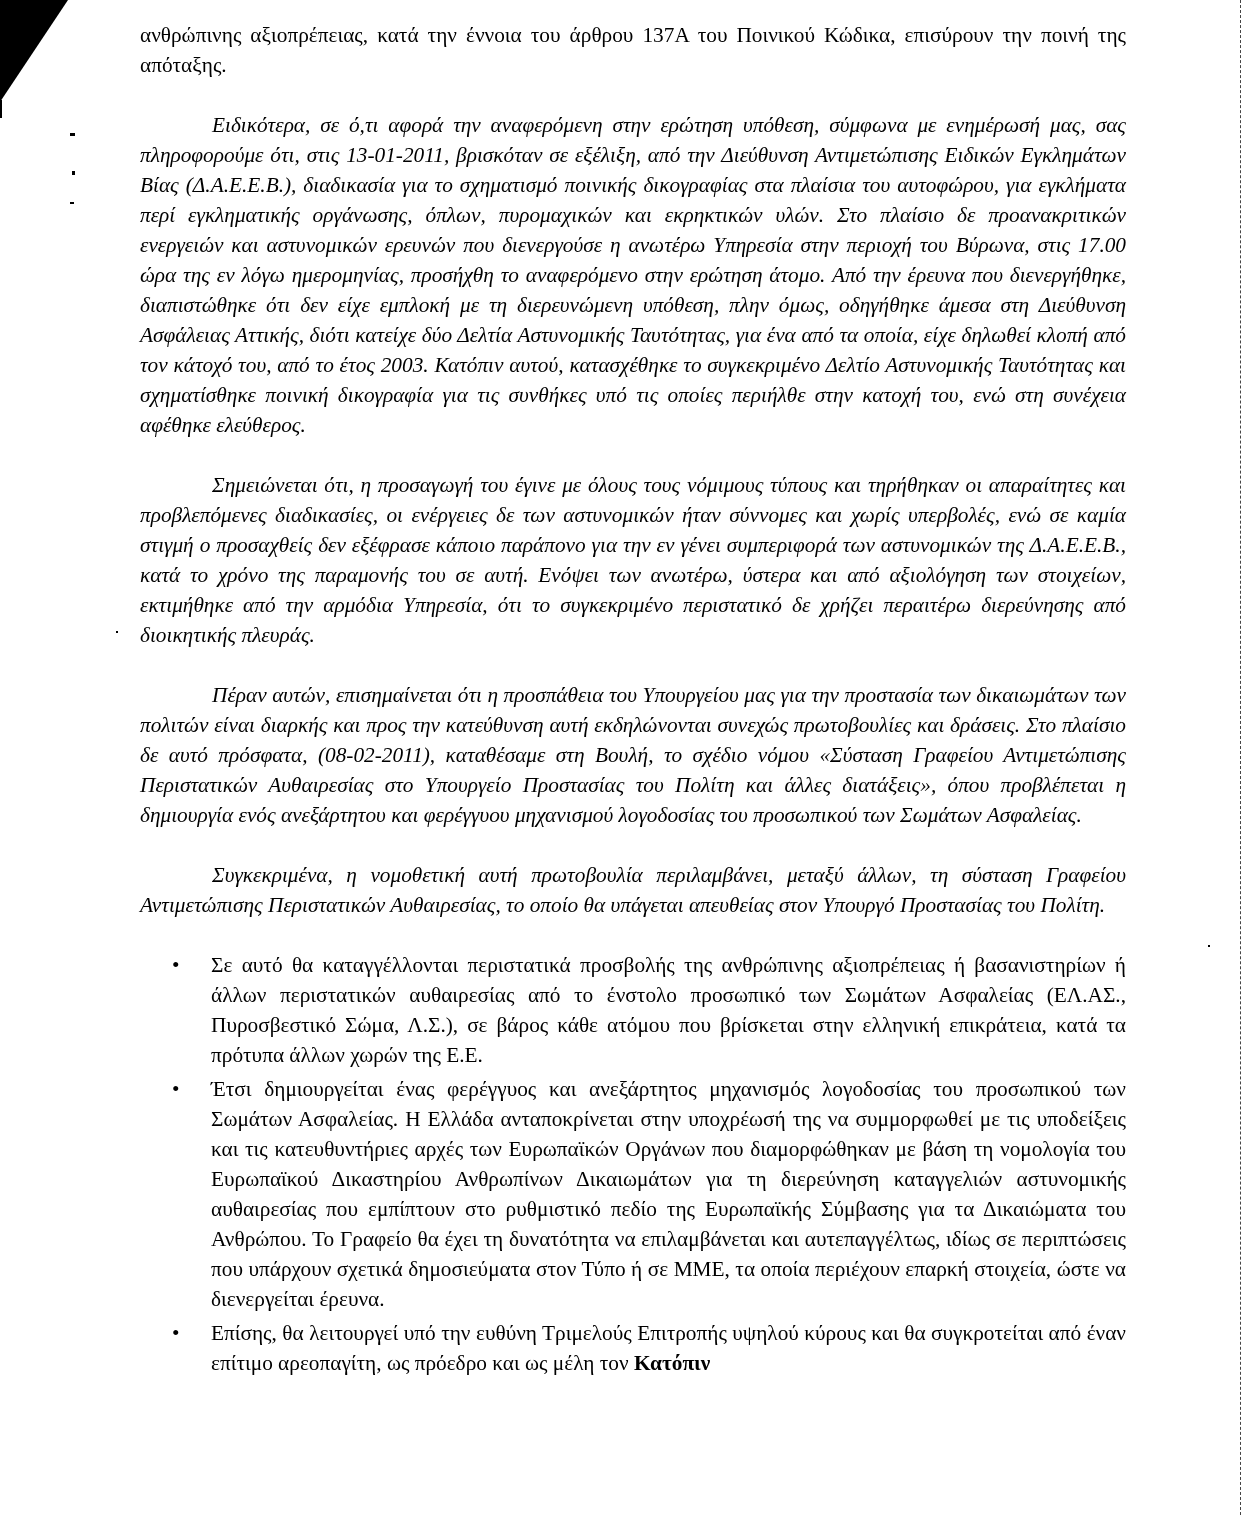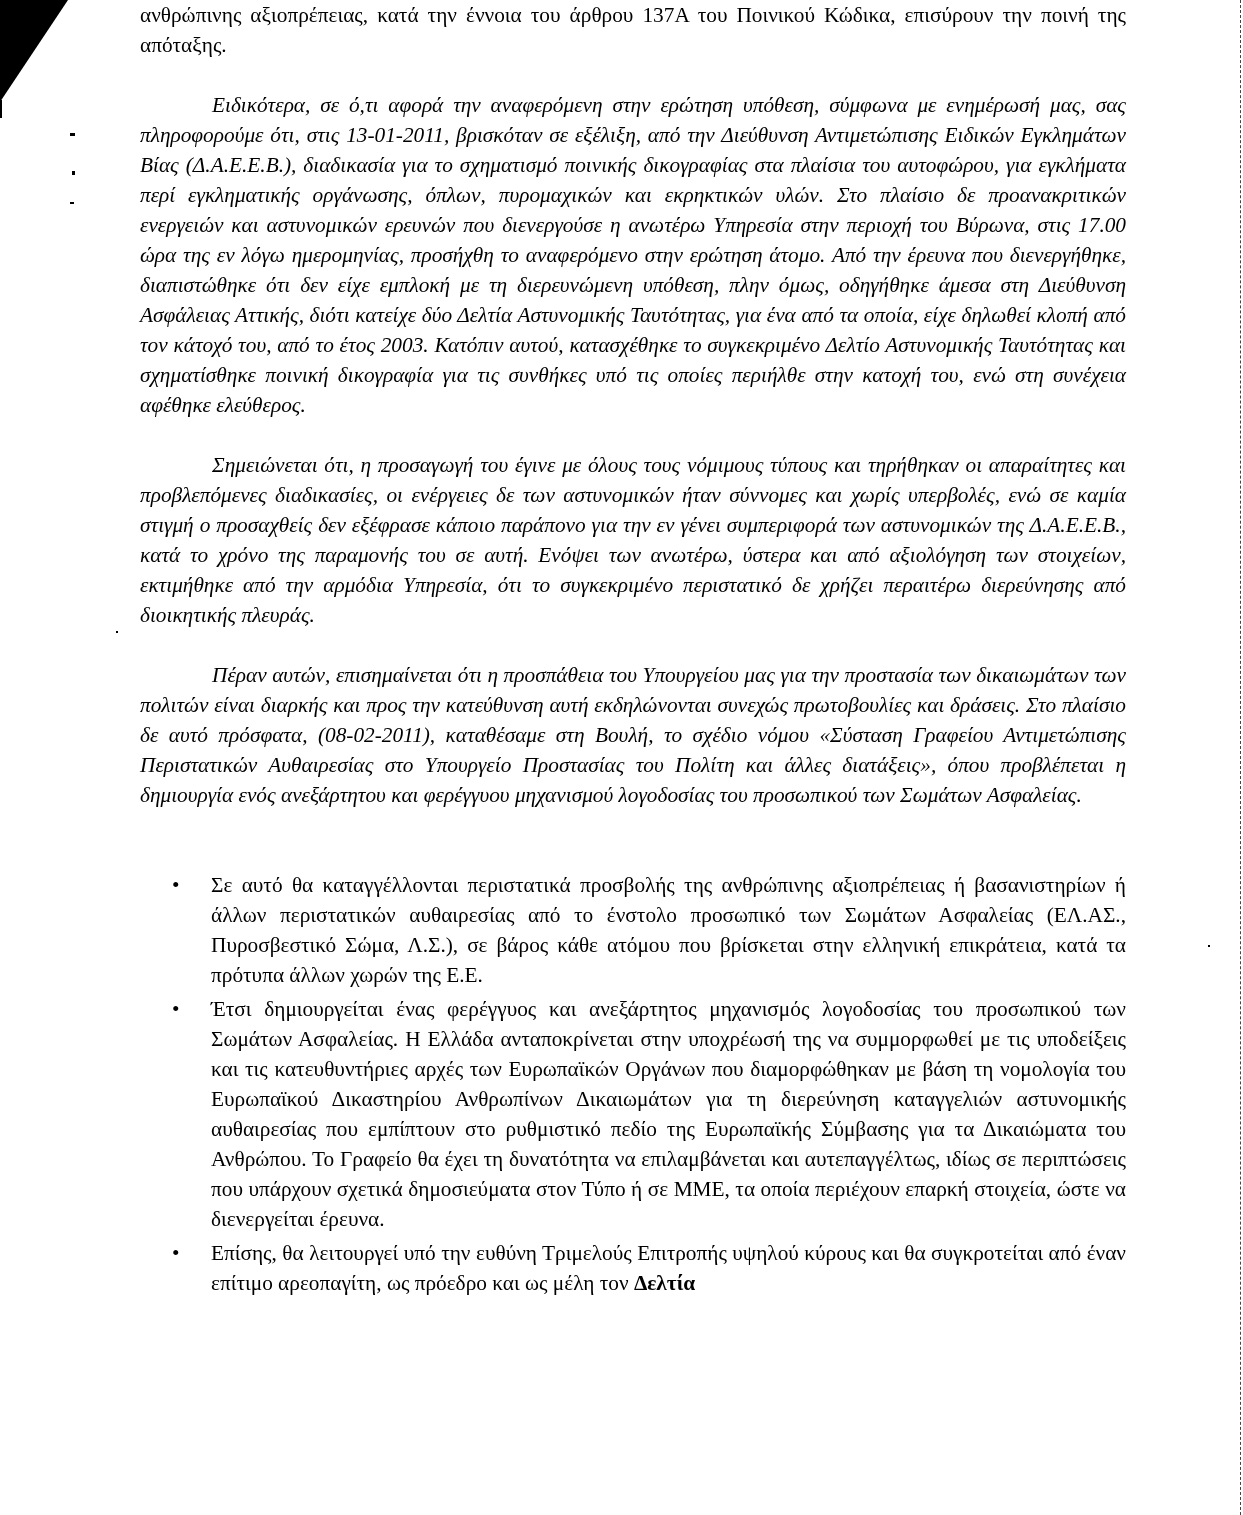--- a/index.html
+++ b/index.html
@@ -40,21 +40,21 @@
       position: absolute;
       right: 2px;
       top: 0;
       width: 0;
       height: 1515px;
       border-left: 1px dashed #444;
     }
     .page {
       position: absolute;
       left: 140px;
-      top: 0;
+      top: 20px;
       width: 986px;
       font-size: 21.3px;
       line-height: 30px;
     }
     .para {
       margin: 0;
       text-align: justify;
       text-align-last: left;
     }
     .indent {
@@ -98,30 +98,31 @@
 
 <main class="page">
   <p class="para">ανθρώπινης αξιοπρέπειας, κατά την έννοια του άρθρου 137Α του Ποινικού Κώδικα, επισύρουν την ποινή της απόταξης.</p>
   <div class="gap"></div>
   <p class="para indent">Ειδικότερα, σε ό,τι αφορά την αναφερόμενη στην ερώτηση υπόθεση, σύμφωνα με ενημέρωσή μας, σας πληροφορούμε ότι, στις 13-01-2011, βρισκόταν σε εξέλιξη, από την Διεύθυνση Αντιμετώπισης Ειδικών Εγκλημάτων Βίας (Δ.Α.Ε.Ε.Β.), διαδικασία για το σχηματισμό ποινικής δικογραφίας στα πλαίσια του αυτοφώρου, για εγκλήματα περί εγκληματικής οργάνωσης, όπλων, πυρομαχικών και εκρηκτικών υλών. Στο πλαίσιο δε προανακριτικών ενεργειών και αστυνομικών ερευνών που διενεργούσε η ανωτέρω Υπηρεσία στην περιοχή του Βύρωνα, στις 17.00 ώρα της εν λόγω ημερομηνίας, προσήχθη το αναφερόμενο στην ερώτηση άτομο. Από την έρευνα που διενεργήθηκε, διαπιστώθηκε ότι δεν είχε εμπλοκή με τη διερευνώμενη υπόθεση, πλην όμως, οδηγήθηκε άμεσα στη Διεύθυνση Ασφάλειας Αττικής, διότι κατείχε δύο Δελτία Αστυνομικής Ταυτότητας, για ένα από τα οποία, είχε δηλωθεί κλοπή από τον κάτοχό του, από το έτος 2003. Κατόπιν αυτού, κατασχέθηκε το συγκεκριμένο Δελτίο Αστυνομικής Ταυτότητας και σχηματίσθηκε ποινική δικογραφία για τις συνθήκες υπό τις οποίες περιήλθε στην κατοχή του, ενώ στη συνέχεια αφέθηκε ελεύθερος.</p>
   <div class="gap"></div>
   <p class="para indent">Σημειώνεται ότι, η προσαγωγή του έγινε με όλους τους νόμιμους τύπους και τηρήθηκαν οι απαραίτητες και προβλεπόμενες διαδικασίες, οι ενέργειες δε των αστυνομικών ήταν σύννομες και χωρίς υπερβολές, ενώ σε καμία στιγμή ο προσαχθείς δεν εξέφρασε κάποιο παράπονο για την εν γένει συμπεριφορά των αστυνομικών της Δ.Α.Ε.Ε.Β., κατά το χρόνο της παραμονής του σε αυτή. Ενόψει των ανωτέρω, ύστερα και από αξιολόγηση των στοιχείων, εκτιμήθηκε από την αρμόδια Υπηρεσία, ότι το συγκεκριμένο περιστατικό δε χρήζει περαιτέρω διερεύνησης από διοικητικής πλευράς.</p>
   <div class="gap"></div>
   <p class="para indent">Πέραν αυτών, επισημαίνεται ότι η προσπάθεια του Υπουργείου μας για την προστασία των δικαιωμάτων των πολιτών είναι διαρκής και προς την κατεύθυνση αυτή εκδηλώνονται συνεχώς πρωτοβουλίες και δράσεις. Στο πλαίσιο δε αυτό πρόσφατα, (08-02-2011), καταθέσαμε στη Βουλή, το σχέδιο νόμου «Σύσταση Γραφείου Αντιμετώπισης Περιστατικών Αυθαιρεσίας στο Υπουργείο Προστασίας του Πολίτη και άλλες διατάξεις», όπου προβλέπεται η δημιουργία ενός ανεξάρτητου και φερέγγυου μηχανισμού λογοδοσίας του προσωπικού των Σωμάτων Ασφαλείας.</p>
   <div class="gap"></div>
+  <p class="para indent">Συγκεκριμένα, η νομοθετική αυτή πρωτοβουλία περιλαμβάνει, μεταξύ άλλων, τη σύσταση Γραφείου Αντιμετώπισης Περιστατικών Αυθαιρεσίας, το οποίο θα υπάγεται απευθείας στον Υπουργό Προστασίας του Πολίτη.</p>
   <div class="gap"></div>
 
   <ul class="bullets">
     <li class="bullet-item">
       <span class="bullet-dot">•</span>
       <span>Σε αυτό θα καταγγέλλονται περιστατικά προσβολής της ανθρώπινης αξιοπρέπειας ή βασανιστηρίων ή άλλων περιστατικών αυθαιρεσίας από το ένστολο προσωπικό των Σωμάτων Ασφαλείας (ΕΛ.ΑΣ., Πυροσβεστικό Σώμα, Λ.Σ.), σε βάρος κάθε ατόμου που βρίσκεται στην ελληνική επικράτεια, κατά τα πρότυπα άλλων χωρών της Ε.Ε.</span>
     </li>
     <li class="bullet-item">
       <span class="bullet-dot">•</span>
       <span>Έτσι δημιουργείται ένας φερέγγυος και ανεξάρτητος μηχανισμός λογοδοσίας του προσωπικού των Σωμάτων Ασφαλείας. Η Ελλάδα ανταποκρίνεται στην υποχρέωσή της να συμμορφωθεί με τις υποδείξεις και τις κατευθυντήριες αρχές των Ευρωπαϊκών Οργάνων που διαμορφώθηκαν με βάση τη νομολογία του Ευρωπαϊκού Δικαστηρίου Ανθρωπίνων Δικαιωμάτων για τη διερεύνηση καταγγελιών αστυνομικής αυθαιρεσίας που εμπίπτουν στο ρυθμιστικό πεδίο της Ευρωπαϊκής Σύμβασης για τα Δικαιώματα του Ανθρώπου. Το Γραφείο θα έχει τη δυνατότητα να επιλαμβάνεται και αυτεπαγγέλτως, ιδίως σε περιπτώσεις που υπάρχουν σχετικά δημοσιεύματα στον Τύπο ή σε ΜΜΕ, τα οποία περιέχουν επαρκή στοιχεία, ώστε να διενεργείται έρευνα.</span>
     </li>
     <li class="bullet-item">
       <span class="bullet-dot">•</span>
       <span>Επίσης, θα λειτουργεί υπό την ευθύνη Τριμελούς Επιτροπής υψηλού κύρους και θα συγκροτείται από έναν επίτιμο αρεοπαγίτη, ως πρόεδρο και ως μέλη τον</span>
-      <span class="bold">Δελτία</span>
+      <span class="bold">Κατόπιν</span>
     </li>
   </ul>
 </main>
 
 </body></html>

